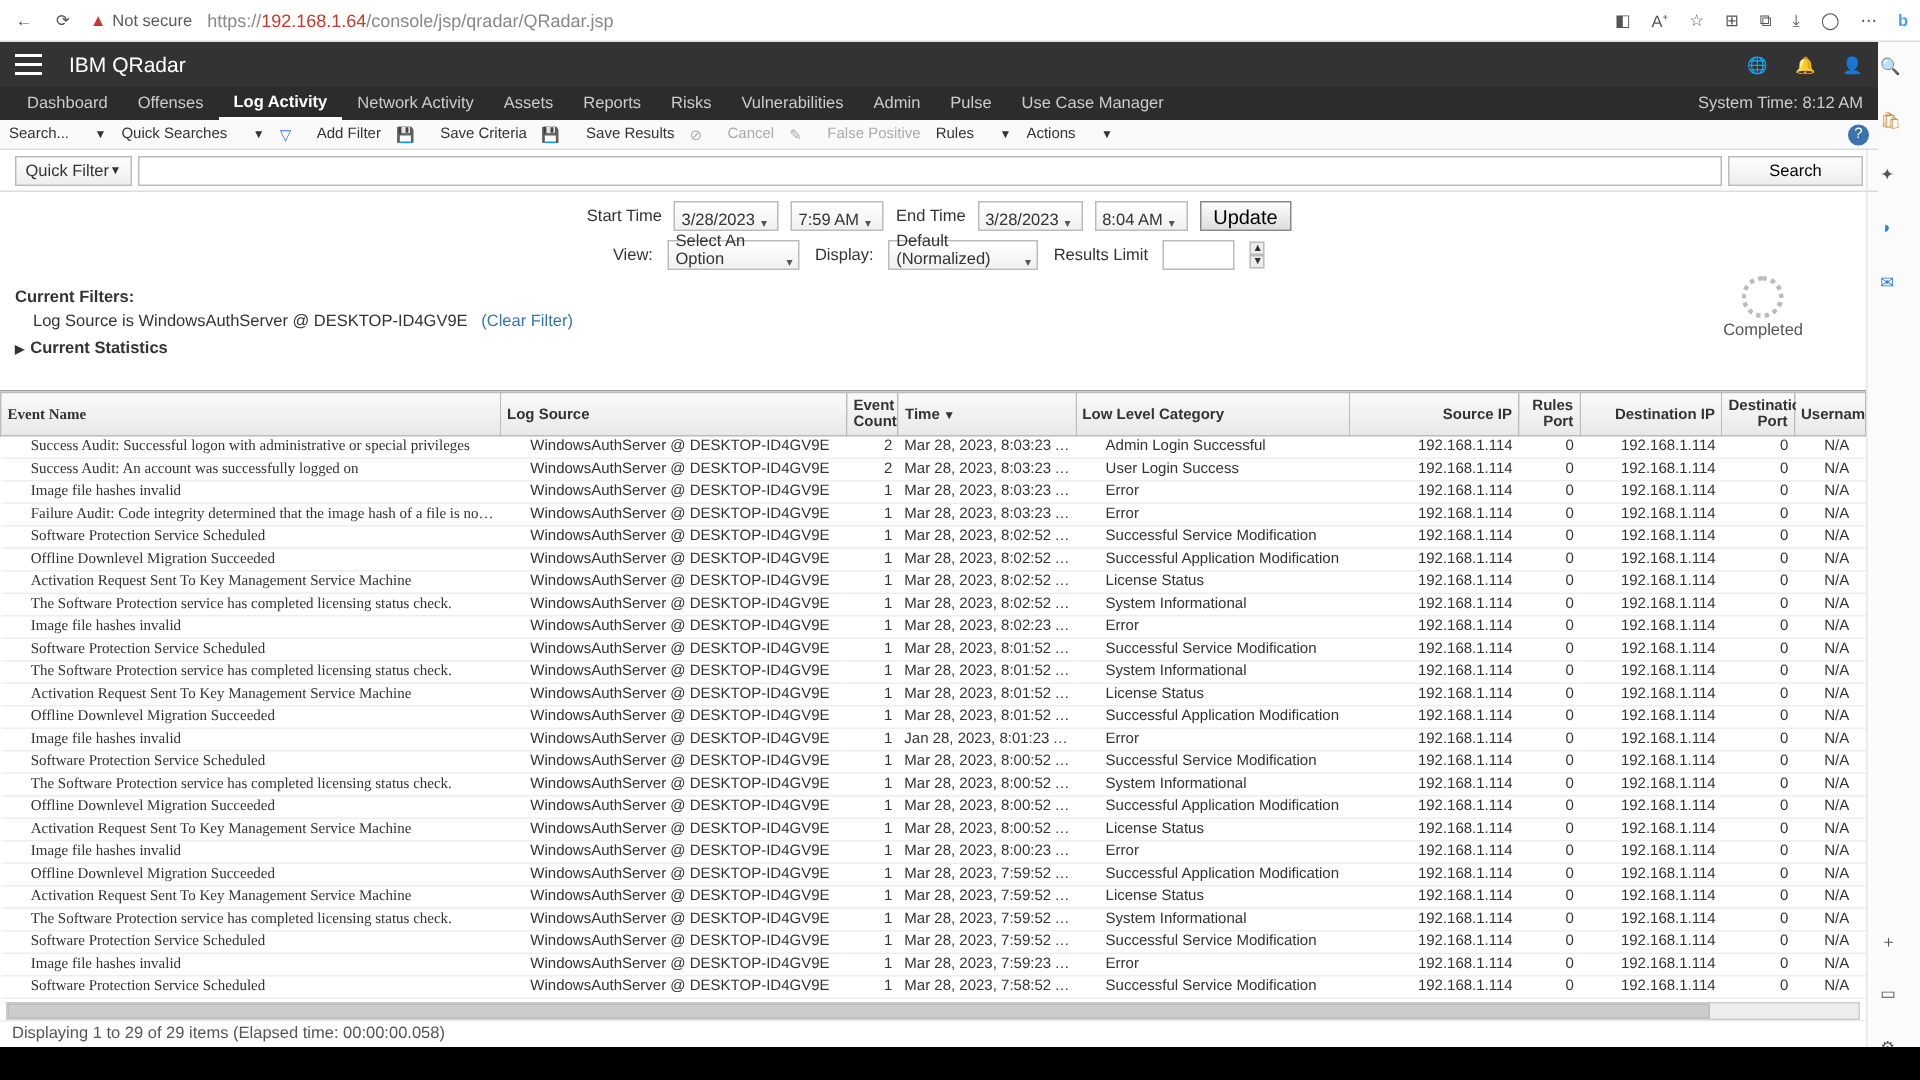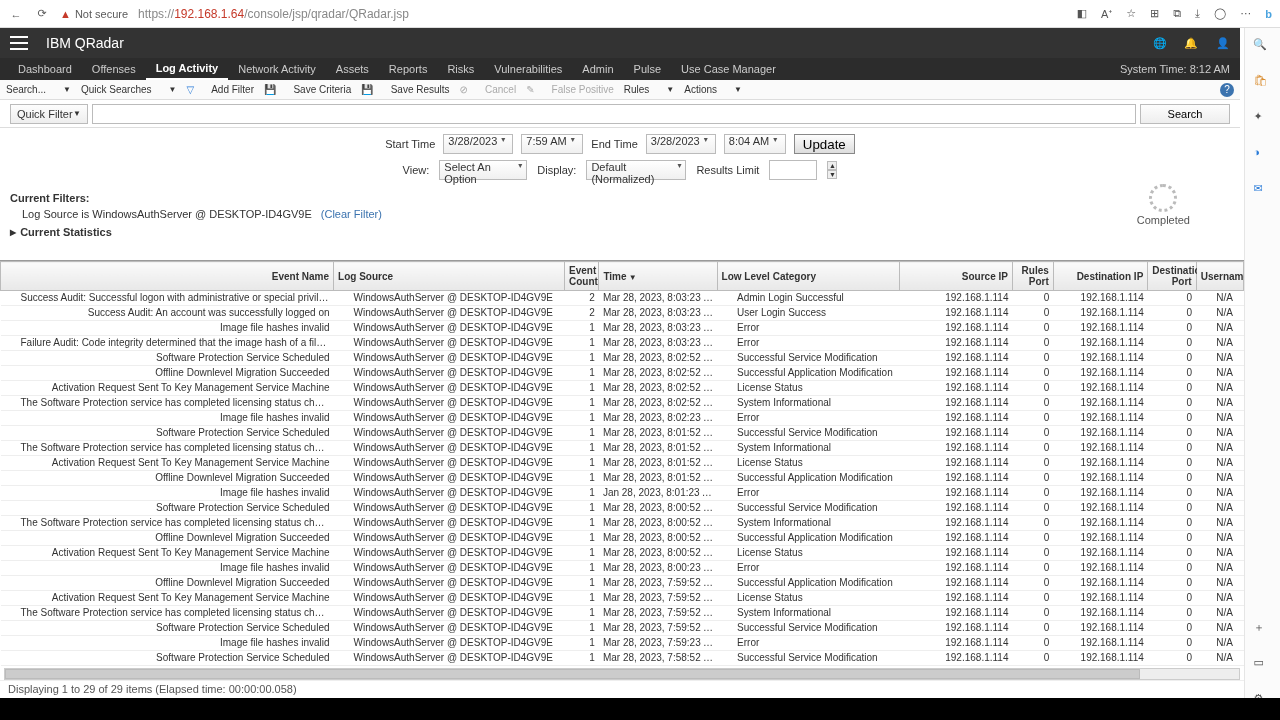--- a/index.html
+++ b/index.html
@@ -41,21 +41,21 @@
 
 
 .search-row { height:28px; display:flex; align-items:center; padding:4px 10px; gap:4px; border-bottom:1px solid #ddd; }
 .quick-filter-btn { width:78px; height:20px; border:1px solid #bbb; background:linear-gradient(#fdfdfd,#eee); font-size:11px; display:flex; align-items:center; justify-content:space-between; padding:0 6px; cursor:pointer; }
 .search-input { flex:1; height:20px; border:1px solid #bbb; padding:0 4px; }
 .search-btn { width:90px; height:20px; border:1px solid #bbb; background:linear-gradient(#fdfdfd,#eee); font-size:11px; cursor:pointer; }
 
 
 .time-bar { display:flex; align-items:center; justify-content:center; gap:8px; padding:6px 0 2px 0; font-size:11px; }
 .time-bar label { color:#333; }
-.combo { height:20px; border:1px solid #bbb; background:linear-gradient(#fff,#f0f0f0); display:flex; align-items:flex-start; padding:0 4px; gap:4px; cursor:pointer; }
+.combo { height:20px; border:1px solid #bbb; background:linear-gradient(#fff,#f0f0f0); display:flex; align-items:flex-end; padding:0 4px; gap:4px; cursor:pointer; }
 .combo .dd { font-size:8px; color:#555; }
 .update-btn { height:20px; padding:0 8px; border:1px solid #888; background:linear-gradient(#fdfdfd,#ddd); cursor:pointer; }
 .spinner-area { position:absolute; right:50px; margin-top:-4px; text-align:center; }
 .spinner { width:28px; height:28px; border:3px dotted #bbb; border-radius:50%; margin:0 auto 2px auto;}
 .completed { font-size:11px; color:#555; }
 
 
 .view-bar { display:flex; align-items:center; justify-content:center; gap:10px; padding:4px 0 8px 0; font-size:11px; }
 .num-input { width:48px; height:20px; border:1px solid #bbb; }
 .stepper { display:flex; flex-direction:column; }
@@ -68,21 +68,21 @@
 .filters-section .clear { color:#3b73af; cursor:pointer; margin-left:6px; }
 .stats-line { margin-top:6px; font-weight:bold; display:flex; align-items:center; gap:4px; cursor:pointer;}
 .stats-line .tri { font-size:8px; }
 
 
 .table-wrap { position:absolute; left:0; right:36px; top:260px; bottom:54px; overflow:auto; border-top:1px solid #999; }
 table { border-collapse:collapse; width:100%; font-size:10px; table-layout:fixed; }
 thead th { background:linear-gradient(#fafafa,#e8e8e8); border:1px solid #bbb; padding:3px 4px; font-weight:bold; color:#333; position:sticky; top:0; height:24px;}
 thead th.sorted::after { content:" ▼"; font-size:8px; }
 tbody td { border-bottom:1px solid #eee; padding:1px 4px; white-space:nowrap; overflow:hidden; text-overflow:ellipsis; height:12px; line-height:12px;}
-.col-en { width:310px; text-align:right;} .col-ls{ width:215px; text-align:left;} .col-ec{ width:32px; text-align:right;}
+.col-en { width:310px; text-align:left;font-family:Liberation Serif, serif;} .col-ls{ width:215px; text-align:left;} .col-ec{ width:32px; text-align:right;}
 .col-tm{ width:110px; text-align:left;} .col-cat{ width:170px; text-align:left;} .col-sip{width:105px;text-align:right;}
 .col-sp{ width:38px;text-align:right;} .col-dip{ width:88px;text-align:right;} .col-dp{width:45px;text-align:right;} .col-un{width:44px;text-align:left;}
 td.col-en,td.col-ls,td.col-cat,td.col-un{padding-left:20px;}
 
 
 .hscroll { position:absolute; left:4px; right:40px; bottom:40px; height:12px; background:#eee; border:1px solid #ccc; }
 .hscroll .thumb { position:absolute; left:0; width:92%; top:0; bottom:0; background:#ccc; border:1px solid #bbb;}
 .status-bar { position:absolute; left:0; right:36px; bottom:22px; height:18px; padding:2px 8px; font-size:11px; color:#555; border-top:1px solid #eee;}
 .black-bar { position:absolute; left:0; right:0; bottom:0; height:22px; background:#000;}
 </style>
@@ -116,21 +116,21 @@
   <span class="sb-icon">🔍</span>
   <span class="sb-icon" style="color:#d88a2b;">🛍</span>
   <span class="sb-icon">✦</span>
   <span class="sb-icon" style="color:#2b7cd8;">◑</span>
   <span class="sb-icon" style="color:#2b7cd8;">✉</span>
   <span class="sb-icon" style="margin-top:auto;">＋</span>
   <span class="sb-icon">▭</span>
   <span class="sb-icon" style="margin-bottom:10px;">⚙</span>
 </div>
 
-<div style="position:absolute; left:0; right:40px; top:28px;">
+<div style="position:absolute; left:0; right:28px; top:28px;">
 
 <div class="app-header">
   <div class="hamburger">
         <span></span>
         <span></span>
         <span></span>
       </div>
   <div class="app-title">IBM QRadar</div>
   <div class="app-header-right">
     <span>🌐</span>

